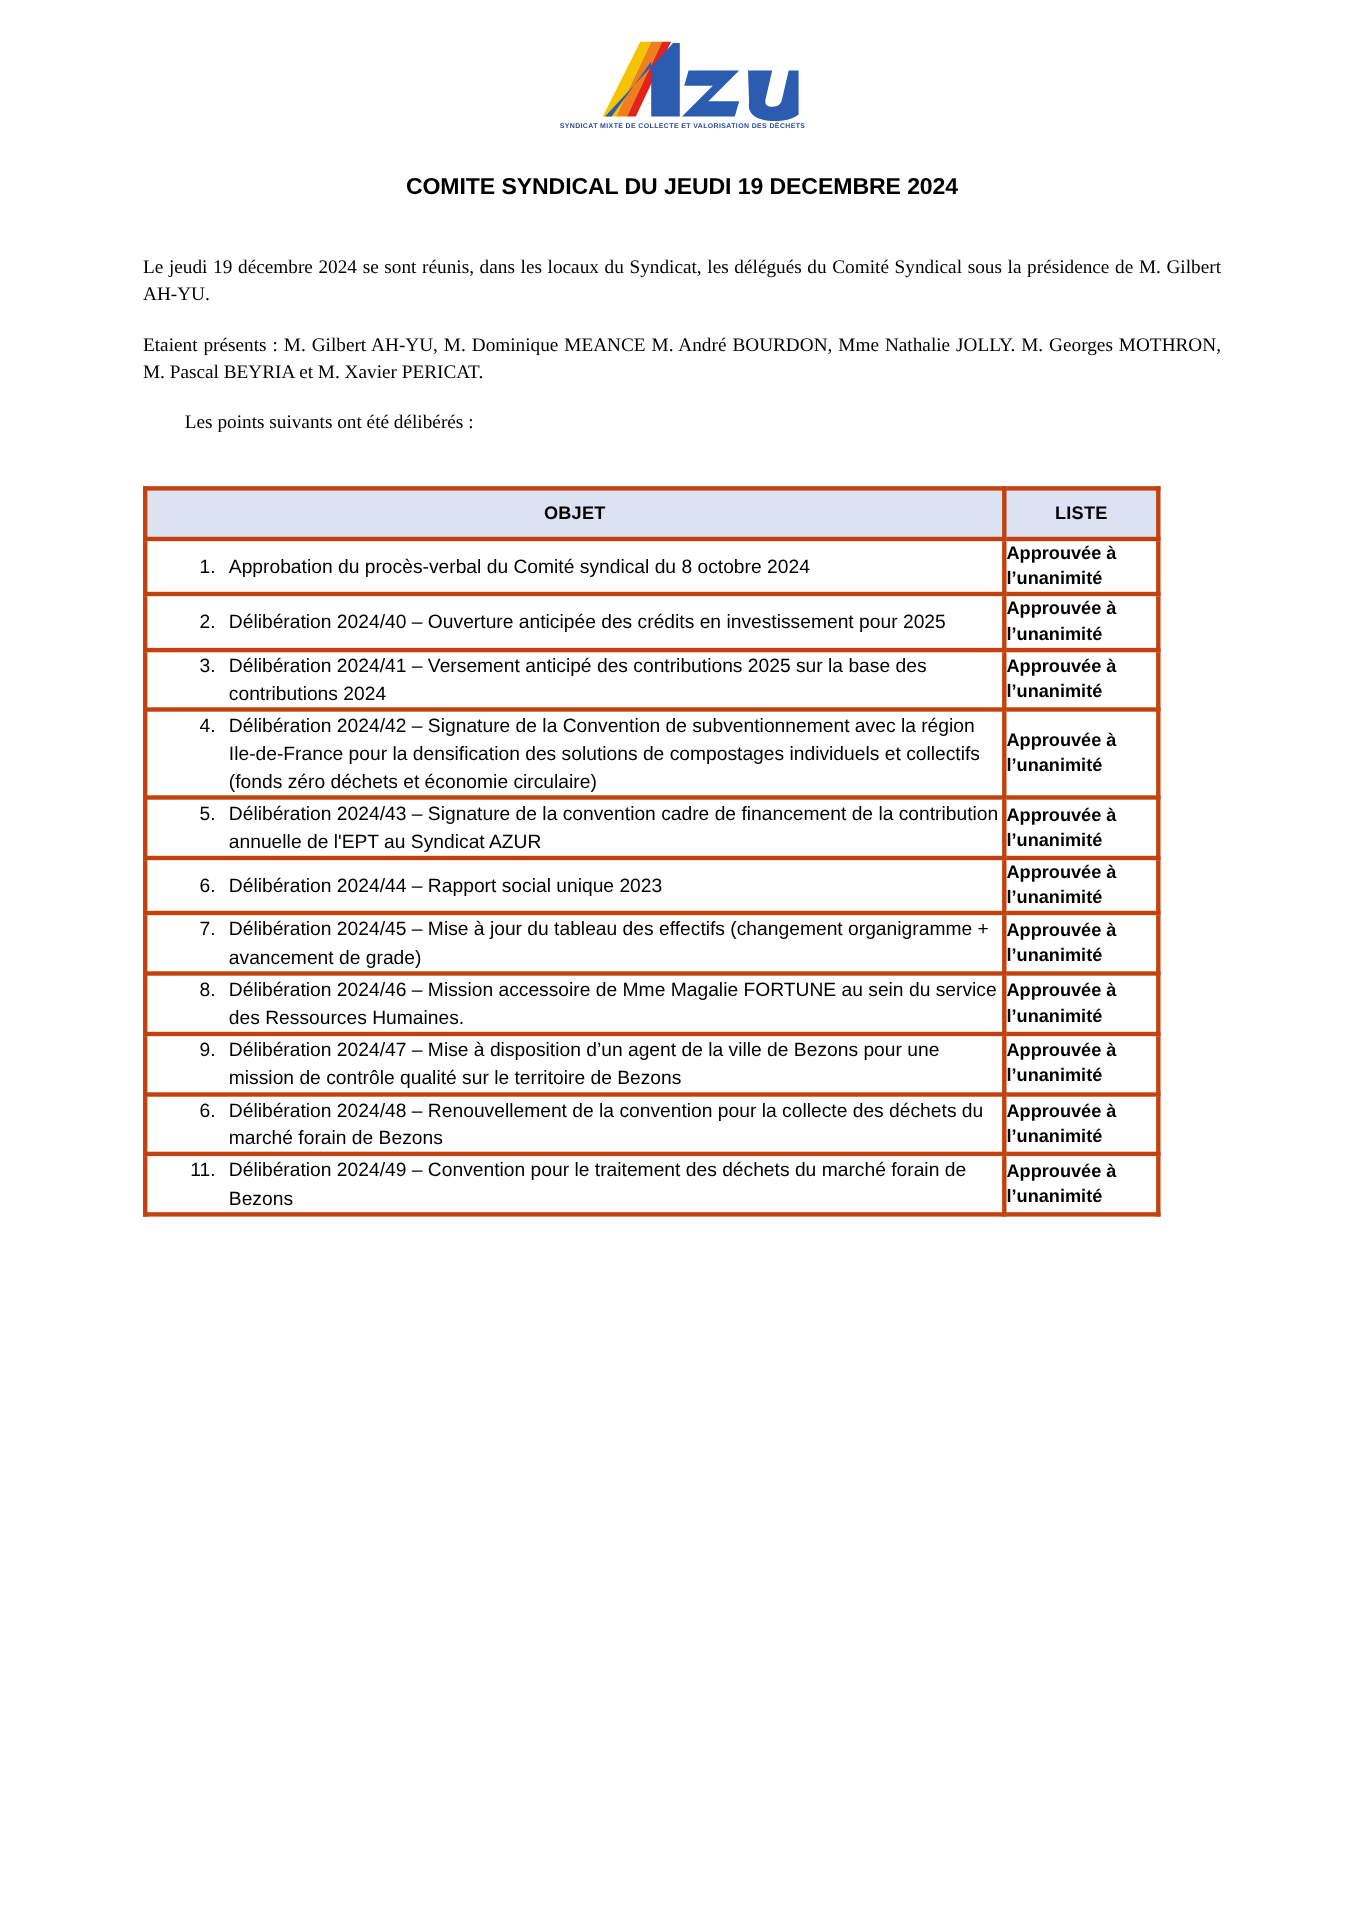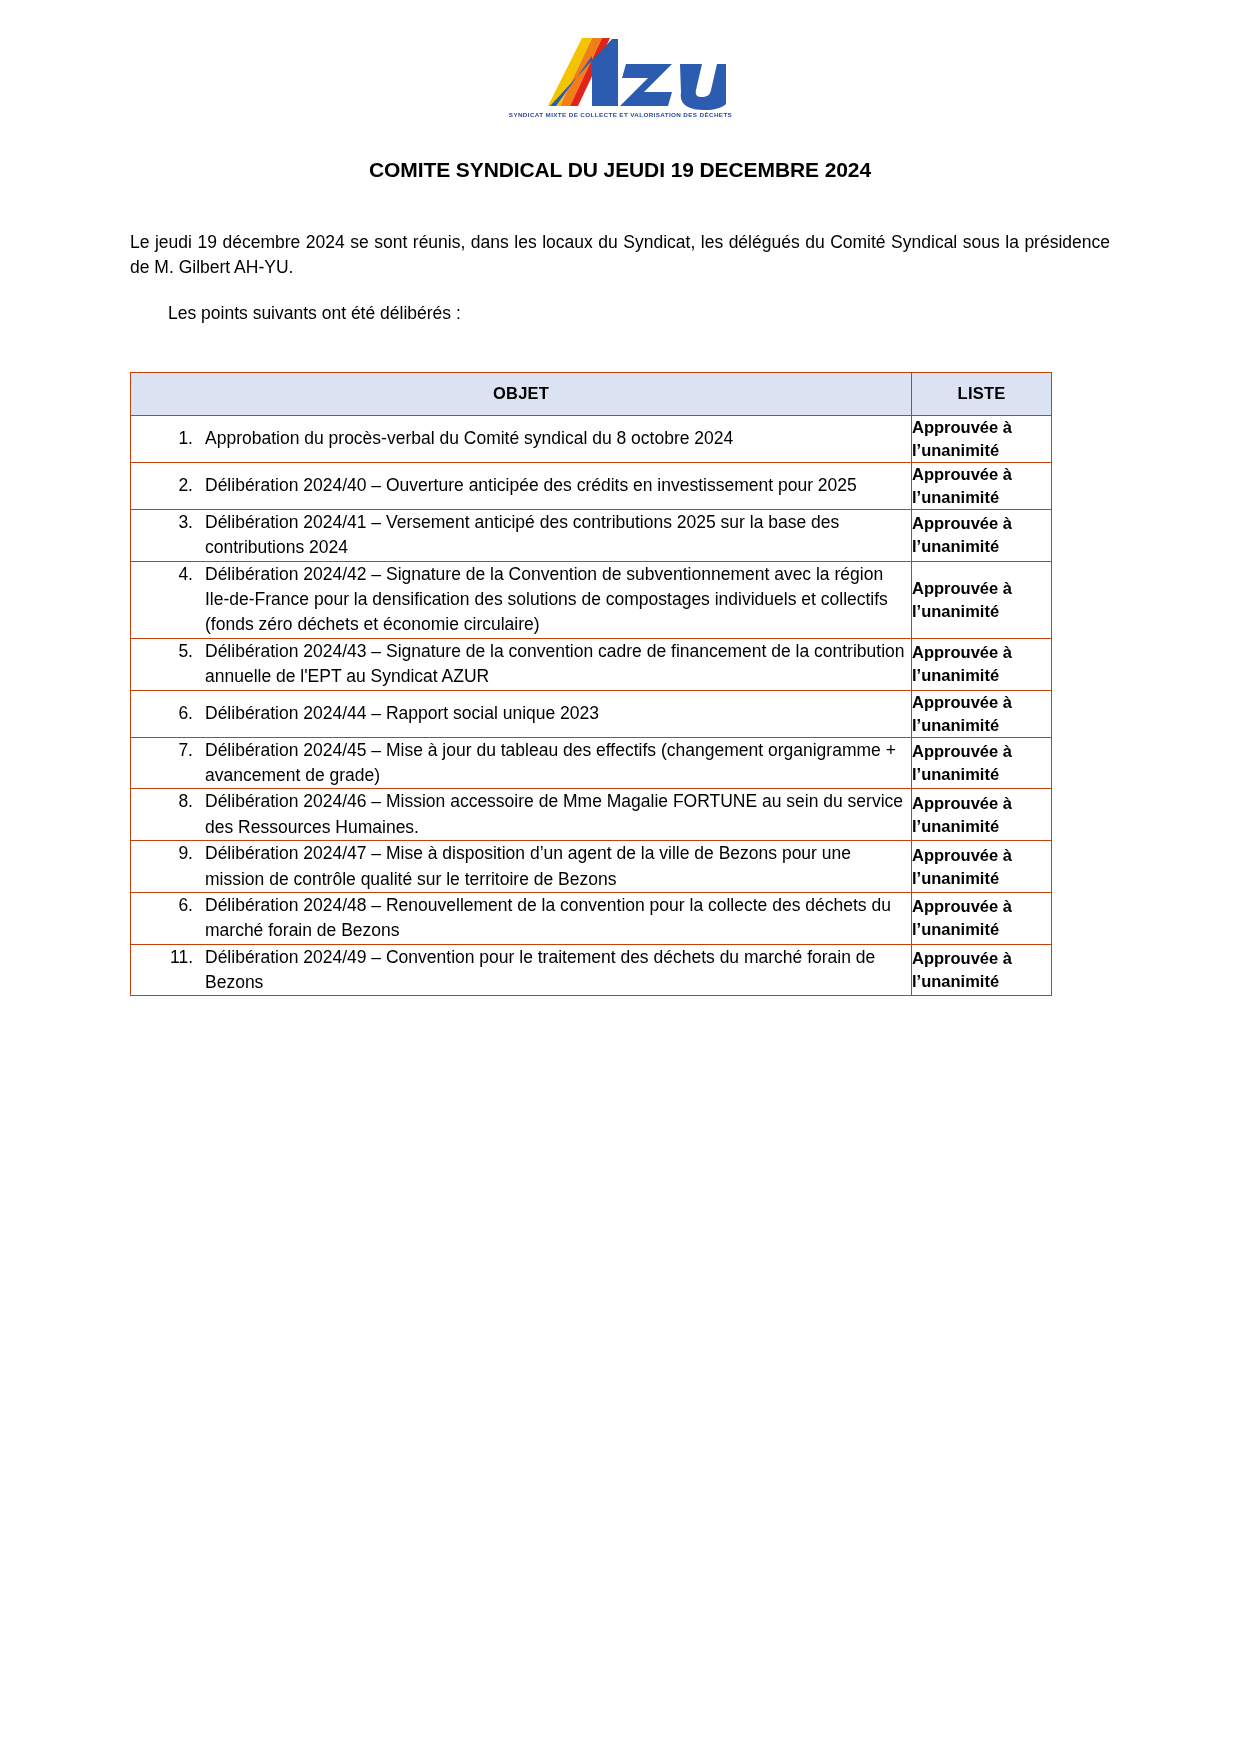--- a/index.html
+++ b/index.html
@@ -60,41 +60,41 @@
     margin-top: 10px;
     text-align: center;
     font-size: 20px;
     font-weight: bold;
     color: #3b6ec4;
     text-decoration: underline;
     text-underline-offset: 3px;
   }
 
   
-  .body-copy { margin-top: 48px; }
+  .body-copy { margin-top: 48px; font-family: Liberation Serif, serif; }
   .para {
     font-size: 17.5px;
     line-height: 1.42;
     text-align: justify;
     margin: 0 0 21px 0;
     color: #000;
   }
   .para:last-child { margin-bottom: 0; }
   .para.no-justify { text-align: left; margin-left: 38px; }
 
   
   table.delib {
     margin-top: 46px;
     width: 921px;
     border-collapse: collapse;
     table-layout: fixed;
   }
   table.delib th,
   table.delib td {
-    border: 1px solid #c2410c;
+    border: 4px solid #c2410c;
     vertical-align: middle;
     padding: 0;
   }
   table.delib thead th {
     background: #dbe2f1;
     font-size: 16.5px;
     font-weight: bold;
     text-align: center;
     height: 42px;
     letter-spacing: 0.2px;
@@ -151,20 +151,21 @@
         <path d="M212,30 h0 z" fill="#2b5cb0"></path>
       </svg>
     </div>
     <div class="logo-tagline">SYNDICAT MIXTE DE COLLECTE ET VALORISATION DES DÉCHETS</div>
   </div>
 
   <div class="doc-title">COMITE SYNDICAL DU JEUDI 19 DECEMBRE 2024</div>
 
   <div class="body-copy">
     <p class="para">Le jeudi 19 décembre 2024 se sont réunis, dans les locaux du Syndicat, les délégués du Comité Syndical sous la présidence de M. Gilbert AH-YU.</p>
+    <p class="para">Etaient présents : M. Gilbert AH-YU, M. Dominique MEANCE M. André BOURDON, Mme Nathalie JOLLY. M. Georges MOTHRON, M. Pascal BEYRIA et M. Xavier PERICAT.</p>
     <p class="para no-justify">Les points suivants ont été délibérés :</p>
   </div>
 
   <table class="delib">
     <colgroup>
       <col class="c-objet">
       <col class="c-vote">
     </colgroup>
     <thead>
       <tr>

